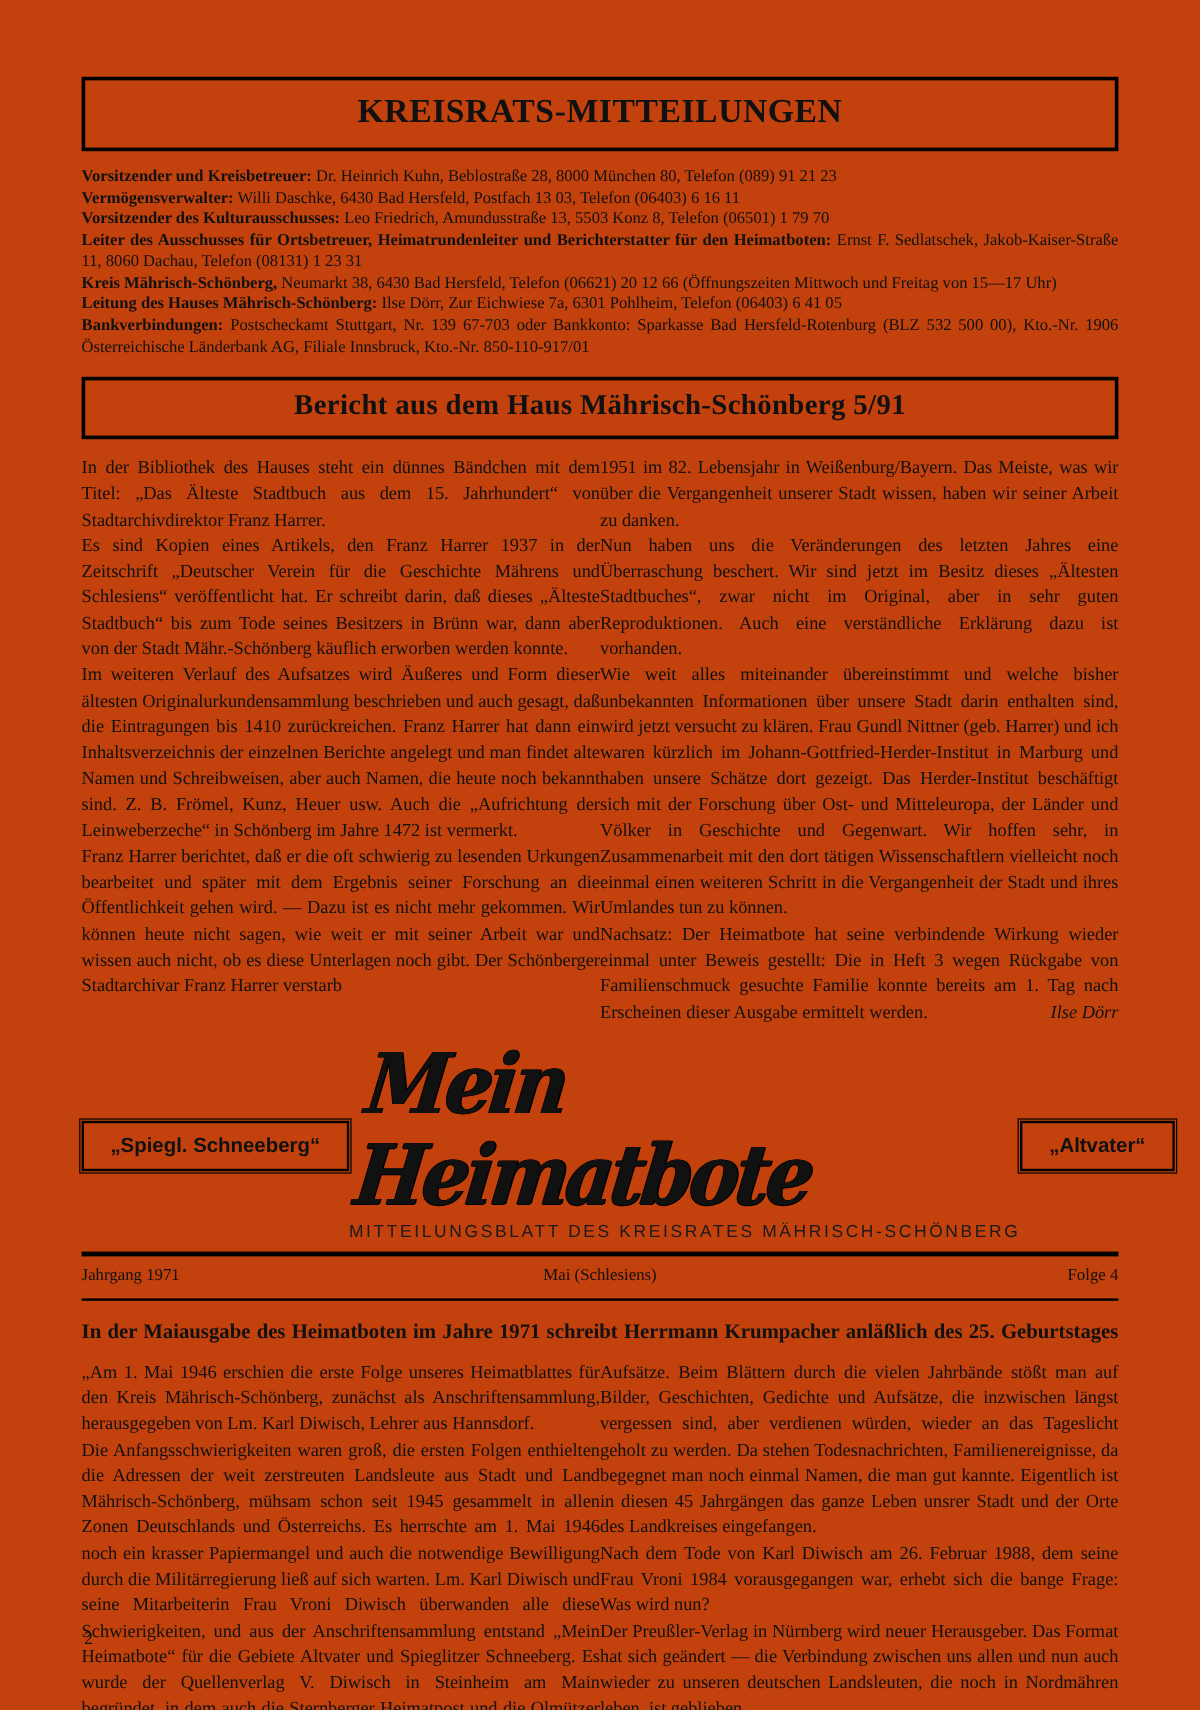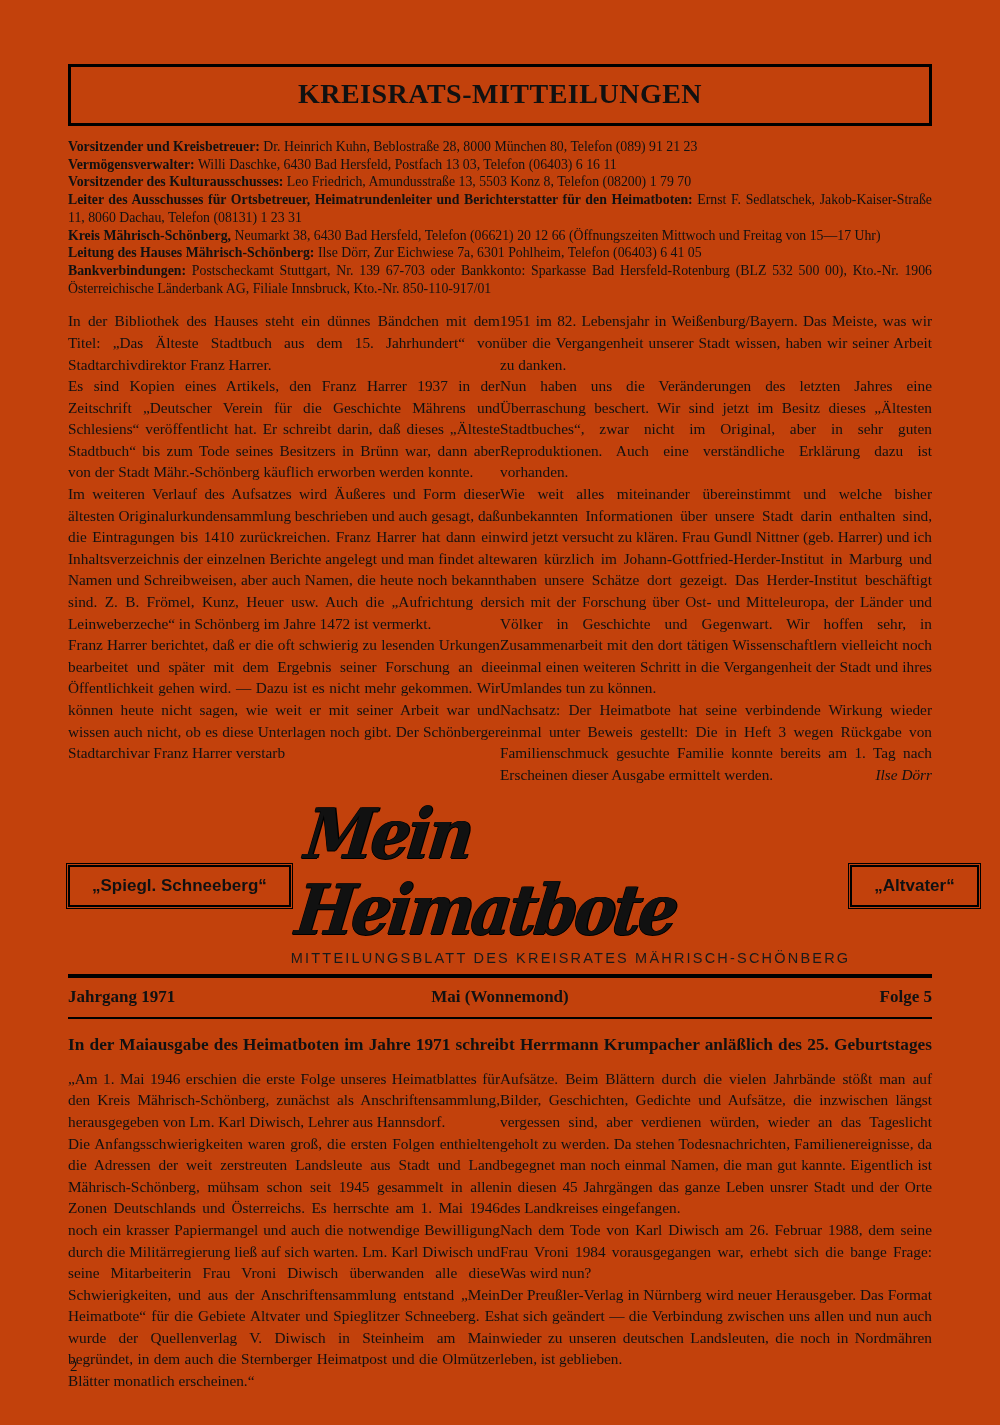--- a/index.html
+++ b/index.html
@@ -47,21 +47,21 @@
     font-family:"Liberation Sans","DejaVu Sans",sans-serif;
     font-size:14.5px; letter-spacing:2.2px; margin-top:4px; color:#1a1a1a; white-space:nowrap;
   }
 
   .rule { background:#000; }
   .rule.thick { height:4px; margin-top:8px; }
   .rule.thin  { height:2px; }
 
   .issue-row {
     display:grid; grid-template-columns:1fr auto 1fr; align-items:center;
-    font-weight:bold; font-size:17px; padding:9px 0 10px;
+    font-weight:normal; font-size:14px; padding:9px 0 10px;
   }
   .issue-row .right { text-align:right; }
 
   .headline {
     font-size:17.3px; font-weight:bold; margin:16px 0 10px;
     text-align:justify; text-align-last:justify;
   }
 
   .pageno { position:absolute; left:70px; bottom:50px; font-size:15px; }
 </style>
@@ -70,27 +70,30 @@
 
 <div class="page">
 
   <div class="title-box">
     <div class="box-title">KREISRATS-MITTEILUNGEN</div>
   </div>
 
   <div class="officials">
     <p><b>Vorsitzender und Kreisbetreuer:</b><span> Dr. Heinrich Kuhn, Beblostraße 28, 8000 München 80, Telefon (089) 91 21 23</span></p>
     <p><b>Vermögensverwalter:</b><span> Willi Daschke, 6430 Bad Hersfeld, Postfach 13 03, Telefon (06403) 6 16 11</span></p>
-    <p><b>Vorsitzender des Kulturausschusses:</b><span> Leo Friedrich, Amundusstraße 13, 5503 Konz 8, Telefon (08200) 1 79 70</span></p>
+    <p><b>Vorsitzender des Kulturausschusses:</b><span> Leo Friedrich, Amundusstraße 13, 5503 Konz 8, Telefon (06501) 1 79 70</span></p>
     <p><b>Leiter des Ausschusses für Ortsbetreuer, Heimatrundenleiter und Berichterstatter für den Heimatboten:</b><span> Ernst F. Sedlatschek, Jakob-Kaiser-Straße 11, 8060 Dachau, Telefon (08131) 1 23 31</span></p>
     <p><b>Kreis Mährisch-Schönberg,</b><span> Neumarkt 38, 6430 Bad Hersfeld, Telefon (06621) 20 12 66 (Öffnungszeiten Mittwoch und Freitag von 15—17 Uhr)</span></p>
     <p><b>Leitung des Hauses Mährisch-Schönberg:</b><span> Ilse Dörr, Zur Eichwiese 7a, 6301 Pohlheim, Telefon (06403) 6 41 05</span></p>
     <p><b>Bankverbindungen:</b><span> Postscheckamt Stuttgart, Nr. 139 67-703 oder Bankkonto: Sparkasse Bad Hersfeld-Rotenburg (BLZ 532 500 00), Kto.-Nr. 1906 Österreichische Länderbank AG, Filiale Innsbruck, Kto.-Nr. 850-110-917/01</span></p>
   </div>
 
+  <div class="subtitle-box">
+    <div class="box-title2">Bericht aus dem Haus Mährisch-Schönberg 5/91</div>
+  </div>
 
   <div class="article">
     <div class="col">
       <p>In der Bibliothek des Hauses steht ein dünnes Bändchen mit dem Titel: „Das Älteste Stadtbuch aus dem 15. Jahrhundert“ von Stadtarchivdirektor Franz Harrer.</p>
       <p>Es sind Kopien eines Artikels, den Franz Harrer 1937 in der Zeitschrift „Deutscher Verein für die Geschichte Mährens und Schlesiens“ veröffentlicht hat. Er schreibt darin, daß dieses „Älteste Stadtbuch“ bis zum Tode seines Besitzers in Brünn war, dann aber von der Stadt Mähr.-Schönberg käuflich erworben werden konnte.</p>
       <p>Im weiteren Verlauf des Aufsatzes wird Äußeres und Form dieser ältesten Originalurkundensammlung beschrieben und auch gesagt, daß die Eintragungen bis 1410 zurückreichen. Franz Harrer hat dann ein Inhaltsverzeichnis der einzelnen Berichte angelegt und man findet alte Namen und Schreibweisen, aber auch Namen, die heute noch bekannt sind. Z. B. Frömel, Kunz, Heuer usw. Auch die „Aufrichtung der Leinweberzeche“ in Schönberg im Jahre 1472 ist vermerkt.</p>
       <p>Franz Harrer berichtet, daß er die oft schwierig zu lesenden Urkungen bearbeitet und später mit dem Ergebnis seiner Forschung an die Öffentlichkeit gehen wird. — Dazu ist es nicht mehr gekommen. Wir können heute nicht sagen, wie weit er mit seiner Arbeit war und wissen auch nicht, ob es diese Unterlagen noch gibt. Der Schönberger Stadtarchivar Franz Harrer verstarb</p>
     </div>
     <div class="col">
       <p>1951 im 82. Lebensjahr in Weißenburg/Bayern. Das Meiste, was wir über die Vergangenheit unserer Stadt wissen, haben wir seiner Arbeit zu danken.</p>
@@ -110,22 +113,22 @@
     </div>
     <div class="label-box">
       <span>„Altvater“</span>
     </div>
   </div>
 
   <div class="rule thick"></div>
 
   <div class="issue-row">
     <span>Jahrgang 1971</span>
-    <span>Mai (Wonnemond)</span>
-    <span class="right">Folge 5</span>
+    <span>Mai (Schlesiens)</span>
+    <span class="right">Folge 4</span>
   </div>
 
   <div class="rule thin"></div>
 
   <h2 class="headline">In der Maiausgabe des Heimatboten im Jahre 1971 schreibt Herrmann Krumpacher anläßlich des 25. Geburtstages</h2>
 
   <div class="article">
     <div class="col">
       <p>„Am 1. Mai 1946 erschien die erste Folge unseres Heimatblattes für den Kreis Mährisch-Schönberg, zunächst als Anschriftensammlung, herausgegeben von Lm. Karl Diwisch, Lehrer aus Hannsdorf.</p>
       <p>Die Anfangsschwierigkeiten waren groß, die ersten Folgen enthielten die Adressen der weit zerstreuten Landsleute aus Stadt und Land Mährisch-Schönberg, mühsam schon seit 1945 gesammelt in allen Zonen Deutschlands und Österreichs. Es herrschte am 1. Mai 1946 noch ein krasser Papiermangel und auch die notwendige Bewilligung durch die Militärregierung ließ auf sich warten. Lm. Karl Diwisch und seine Mitarbeiterin Frau Vroni Diwisch überwanden alle diese Schwierigkeiten, und aus der Anschriftensammlung entstand „Mein Heimatbote“ für die Gebiete Altvater und Spieglitzer Schneeberg. Es wurde der Quellenverlag V. Diwisch in Steinheim am Main begründet, in dem auch die Sternberger Heimatpost und die Olmützer Blätter monatlich erscheinen.“</p>

